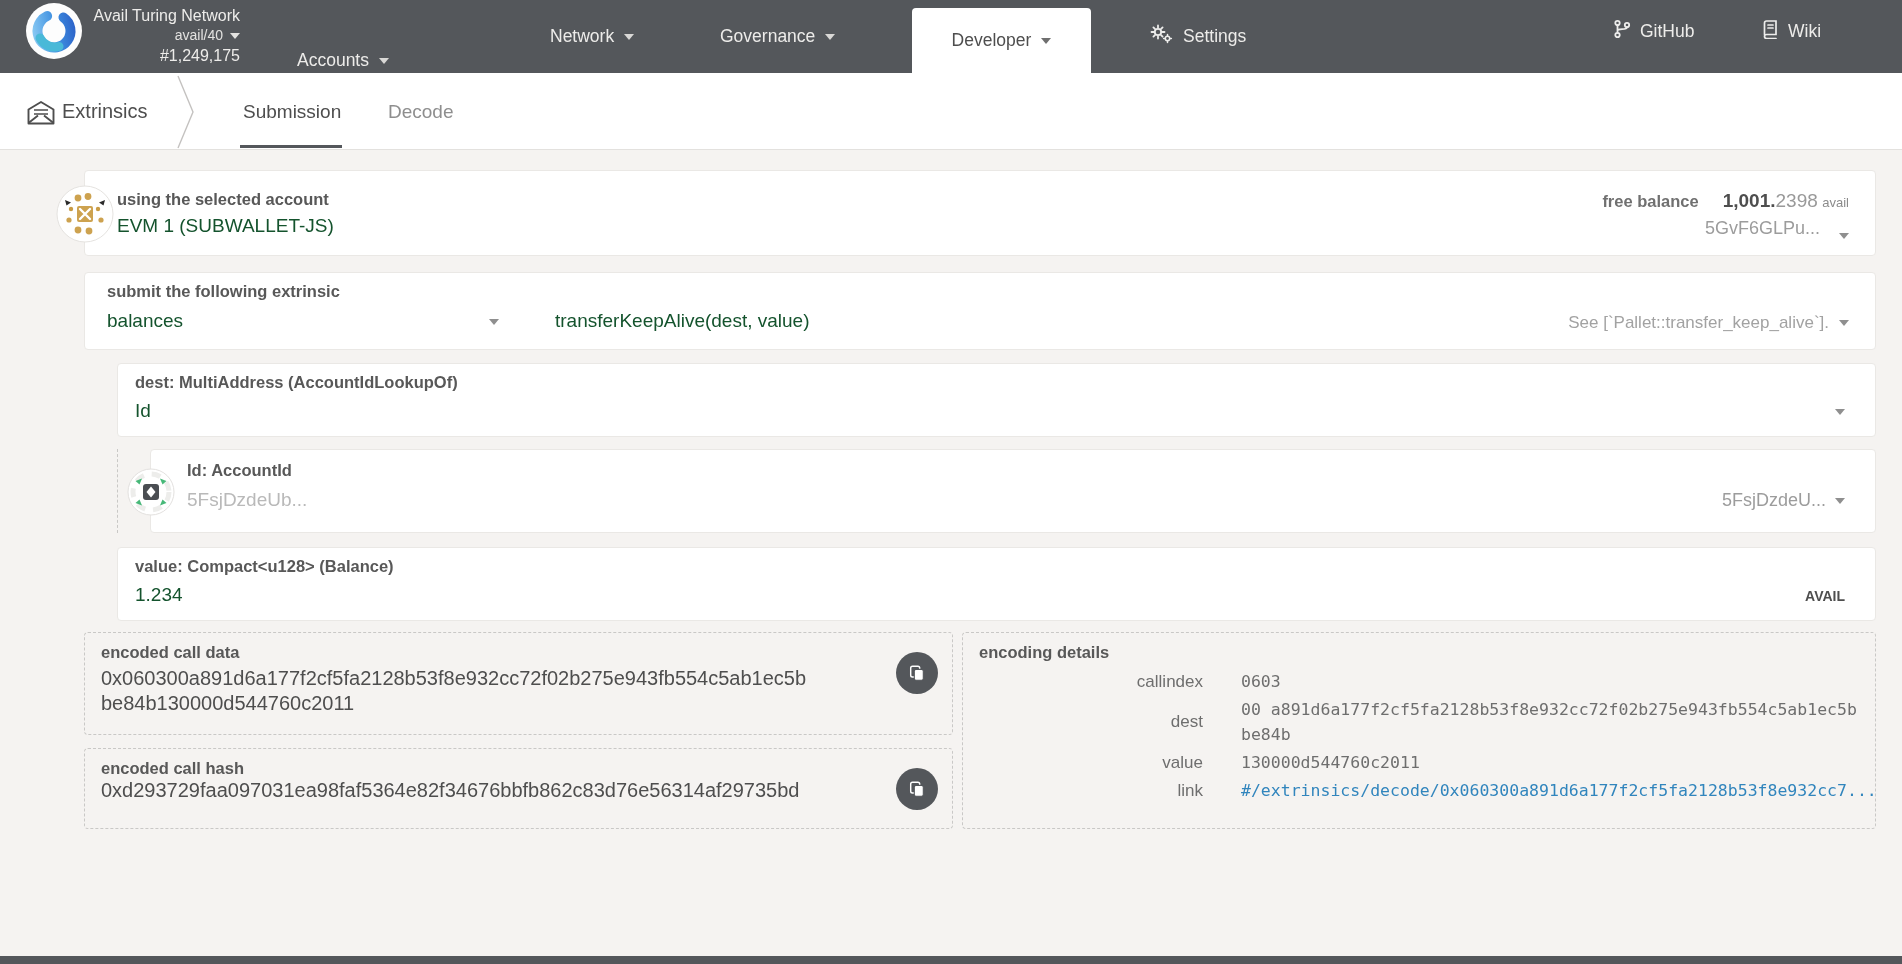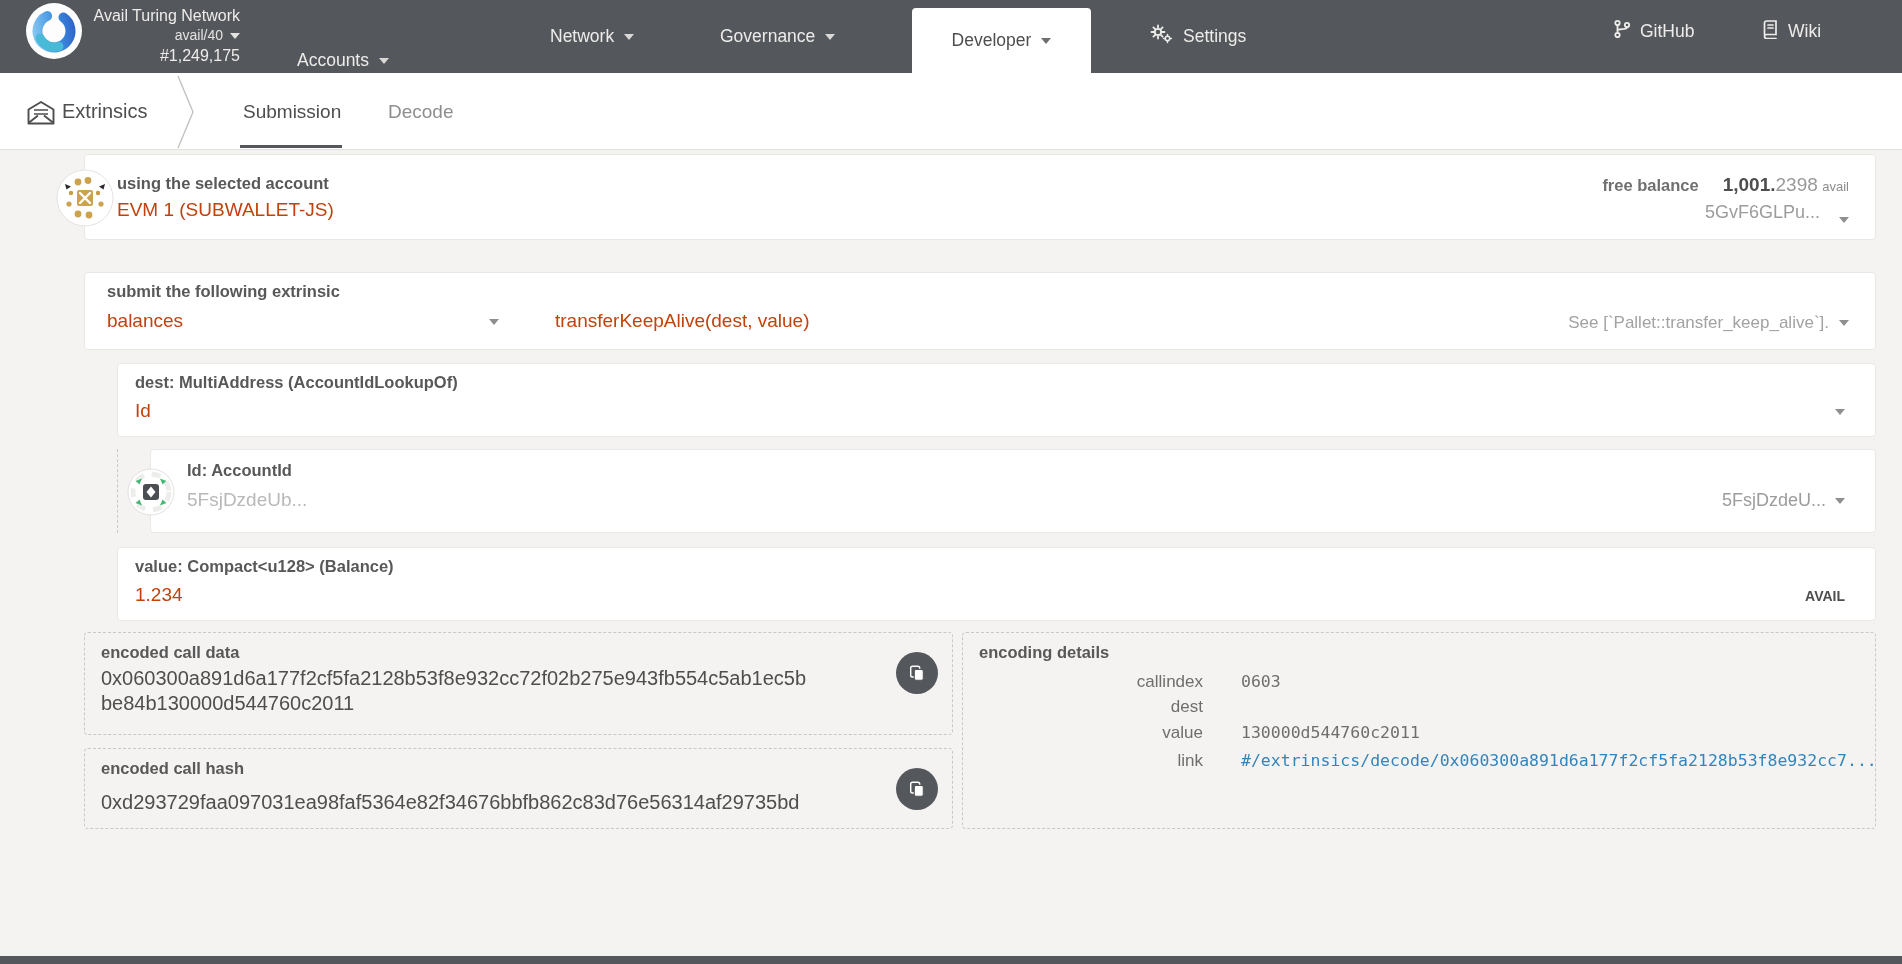--- a/index.html
+++ b/index.html
@@ -25,21 +25,21 @@
   #section-title { position:absolute; left:62px; top:0; height:77px; display:flex; align-items:center; font-size:20px; color:#4e4e4e; }
   .tab { position:absolute; top:0; height:77px; display:flex; align-items:center; font-size:19px; cursor:pointer; }
   .tab.active { color:#4e4e4e; }
   .tab.inactive { color:#8e8e8e; }
   #tab-underline { position:absolute; left:240px; top:72px; width:102px; height:3px; background:#54575b; }
 
   
   #content { position:absolute; left:0; top:150px; width:1902px; height:806px; background:#f5f3f1; }
   .card { position:absolute; background:#fff; border:1px solid #eae8e5; border-radius:4px; }
   .flabel { font-weight:700; font-size:16.5px; color:#585858; }
-  .fvalue { font-size:19px; color:#c2410c; }
+  .fvalue { font-size:19px; color:#14532d; }
   .muted  { color:#9c9c9c; }
   .placeholder { color:#b9b9b9; }
   .dd-caret { color:#8f8f8f; }
   .obox { position:absolute; border:1px dashed #c9c8c6; border-radius:4px; padding:10px 16px; }
   .mono { font-family:"DejaVu Sans Mono", monospace; font-size:16.5px; color:#6e6e6e; line-height:25px; white-space:pre-line; }
   .hex  { font-size:20px; color:#4e4e4e; line-height:25px; white-space:pre-line; }
   .copybtn { position:absolute; width:42px; height:42px; border-radius:50%; background:#54575b;
              display:flex; align-items:center; justify-content:center; cursor:pointer; }
   .enc-row { display:flex; align-items:center; margin-top:3px; }
   .enc-key { width:224px; text-align:right; font-size:17px; color:#6e6e6e; flex:none; }
@@ -148,21 +148,21 @@
     <span>Submission</span>
   </div>
   <div id="tab-underline"></div>
   <div class="tab inactive" style="left:388px;">
     <span>Decode</span>
   </div>
 </div>
 
 <div id="content">
 
-  <div class="card" style="left:84px; top:4px; width:1792px; height:86px;text-decoration:underline;">
+  <div class="card" style="left:84px; top:20px; width:1792px; height:86px;text-decoration:underline;">
     <span class="abs" style="left:-29px; top:14px;">
       <svg width="58" height="58" viewBox="0 0 58 58">
         <circle cx="29" cy="29" r="28" fill="#fff" stroke="#e5e3e0" stroke-width="1"></circle>
         <rect x="21" y="21" width="16" height="16" rx="2" fill="#cda24f"></rect>
         <path d="M24 24 L34 34 M34 24 L24 34" stroke="#fff" stroke-width="2.4" stroke-linecap="round"></path>
         <circle cx="22" cy="13" r="3.4" fill="#cda24f"></circle>
           <circle cx="32" cy="11.5" r="3.4" fill="#cda24f"></circle>
         <circle cx="22" cy="45" r="3.4" fill="#cda24f"></circle>
           <circle cx="33" cy="46" r="3.4" fill="#cda24f"></circle>
         <circle cx="13" cy="35" r="2.6" fill="#cda24f"></circle>
@@ -242,37 +242,39 @@
     <div class="copybtn" style="right:14px; top:19px;">
       <svg width="18" height="18" viewBox="0 0 20 20">
         <rect x="3" y="2.5" width="10" height="12" rx="2" fill="none" stroke="#fff" stroke-width="1.6"></rect>
         <rect x="7" y="6" width="10" height="12" rx="2" fill="#fff" stroke="#54575b" stroke-width="1.2"></rect>
       </svg>
     </div>
   </div>
 
   <div class="obox" style="left:84px; top:598px; width:869px; height:81px;">
     <div class="flabel">encoded call hash</div>
-    <div class="hex" style="margin-top:12px; white-space:nowrap;">0xd293729faa097031ea98faf5364e82f34676bbfb862c83d76e56314af29735bd</div>
+    <div class="hex" style="margin-top:0; white-space:nowrap;">0xd293729faa097031ea98faf5364e82f34676bbfb862c83d76e56314af29735bd</div>
     <div class="copybtn" style="right:14px; top:19px;">
       <svg width="18" height="18" viewBox="0 0 20 20">
         <rect x="3" y="2.5" width="10" height="12" rx="2" fill="none" stroke="#fff" stroke-width="1.6"></rect>
         <rect x="7" y="6" width="10" height="12" rx="2" fill="#fff" stroke="#54575b" stroke-width="1.2"></rect>
       </svg>
     </div>
   </div>
 
   <div class="obox" style="left:962px; top:482px; width:914px; height:197px;">
     <div class="flabel">encoding details</div>
     <div class="enc-row" style="margin-top:7px;">
       <span class="enc-key">callindex</span>
       <span class="enc-val mono">0603</span>
     </div>
     <div class="enc-row">
       <span class="enc-key">dest</span>
+      <span class="enc-val mono">00 a891d6a177f2cf5fa2128b53f8e932cc72f02b275e943fb554c5ab1ec5b
+be84b</span>
     </div>
     <div class="enc-row">
       <span class="enc-key">value</span>
       <span class="enc-val mono">130000d544760c2011</span>
     </div>
     <div class="enc-row">
       <span class="enc-key">link</span>
       <span class="enc-val mono"><a href="#" class="declink">#/extrinsics/decode/0x060300a891d6a177f2cf5fa2128b53f8e932cc7...</a></span>
     </div>
   </div>

